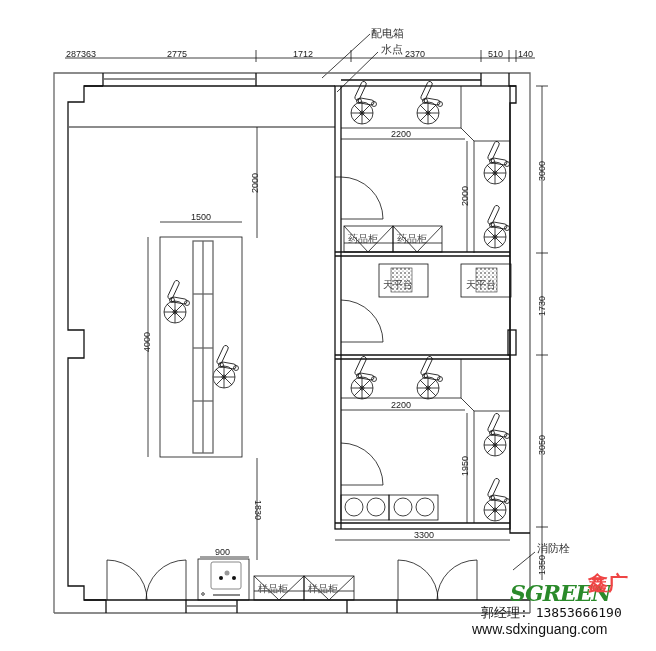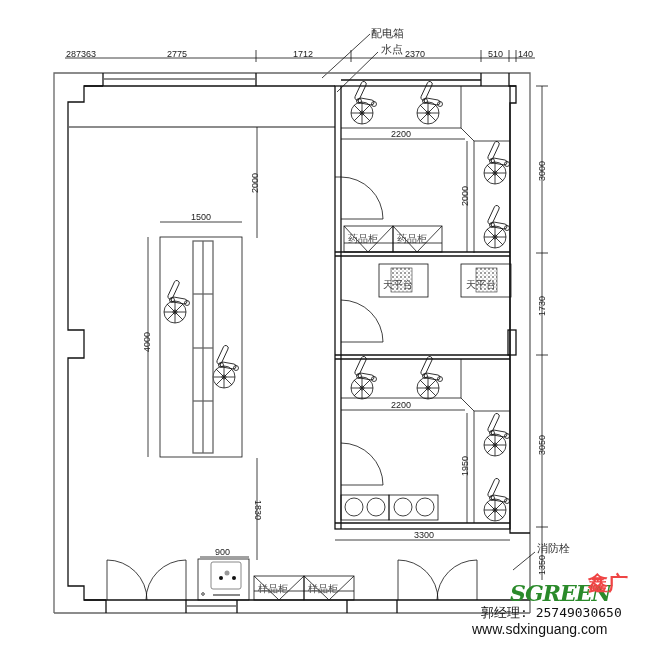--- a/index.html
+++ b/index.html
@@ -229,14 +229,14 @@
     <polyline points="254,576 279,600 304,576" class="t"></polyline>
     <polyline points="304,576 329,600 354,576" class="t"></polyline>
     <line x1="254" y1="591" x2="354" y2="591" class="t"></line>
     <text x="258" y="592" class="cab">样品柜</text>
     <text x="308" y="592" class="cab">样品柜</text>
   </g>
 </svg>
 
 <div class="logo">SGREEN</div>
 <div class="logo-cn">鑫广</div>
-<div class="contact">郭经理: 25749030650</div>
+<div class="contact">郭经理: 13853666190</div>
 <div class="url">www.sdxinguang.com</div>
 
 </body></html>

